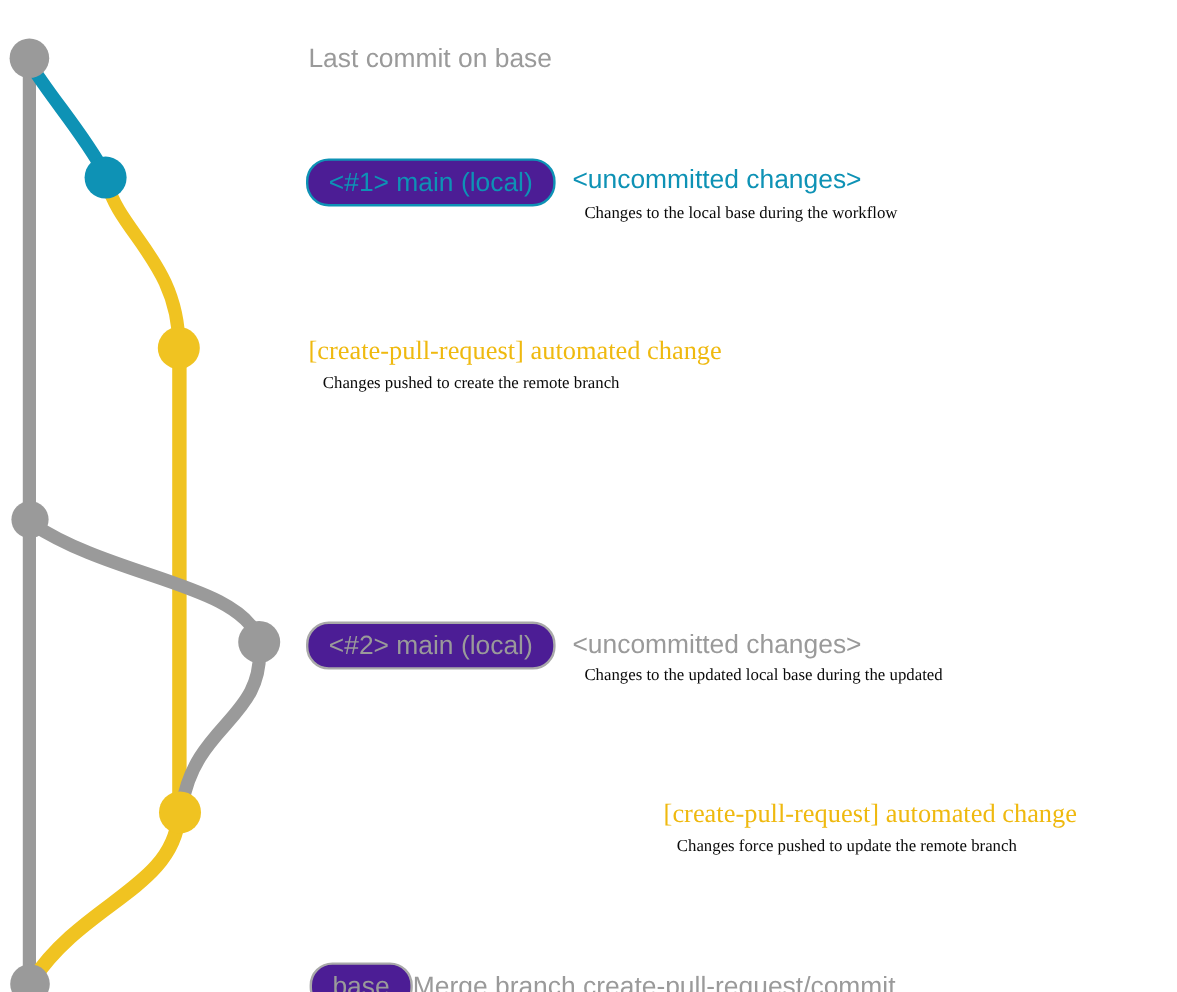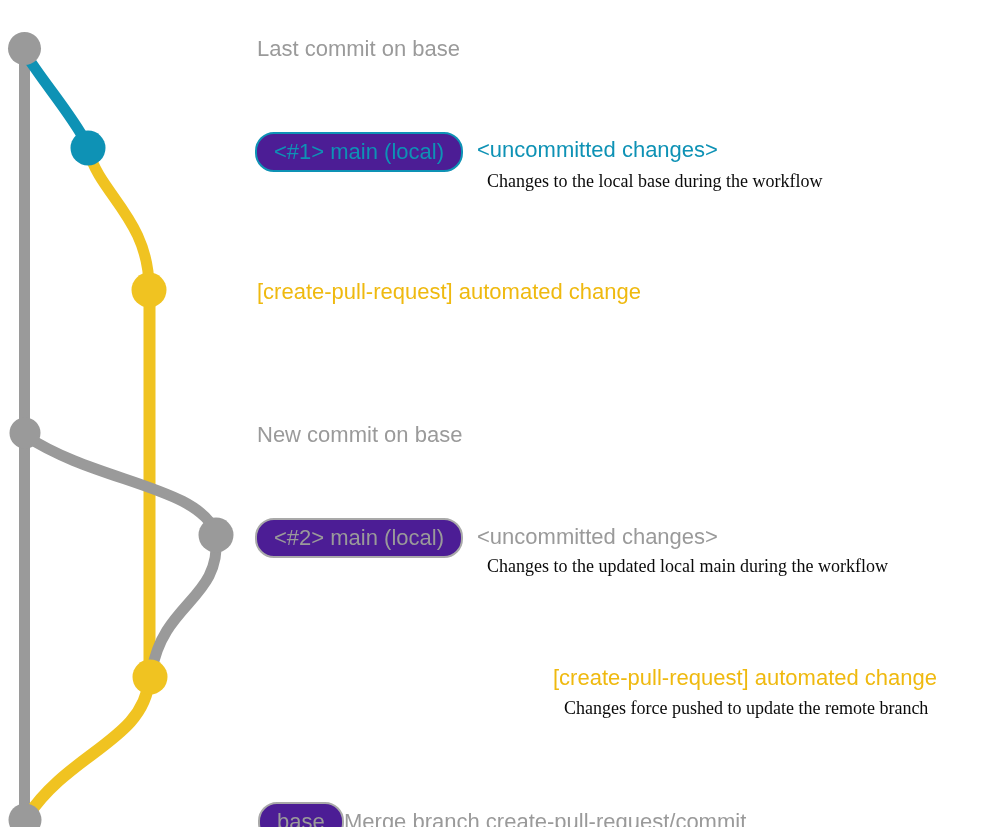--- a/index.html
+++ b/index.html
@@ -24,24 +24,24 @@
     top: 0;
   }
   .label {
     position: absolute;
     white-space: nowrap;
     line-height: 1.2;
   }
   .sans-22 { font-size: 22px; }
   .gray-text   { color: var(--gray); }
   .blue-text   { color: var(--blue); }
-  .yellow-text { color: var(--yellow_text); }
+  .yellow-text { color: var(--yellow_text); font-family: Liberation Serif, serif; }
   .desc {
     font-family: "Liberation Serif", serif;
-    font-size: 18px;
+    font-size: 14px;
     color: var(--desc);
   }
   .badge {
     position: absolute;
     display: inline-flex;
     align-items: center;
     justify-content: center;
     height: 40px;
     padding: 0 17px;
     border-radius: 19px;
@@ -78,26 +78,26 @@
     <circle cx="25" cy="796" r="16.5" fill="#9a9a9a"></circle>
   </svg>
 
   <div class="label sans-22 gray-text" style="left:257px; top:12px;">Last commit on base</div>
 
   <div class="badge blue" style="left:255px; top:108px;">&lt;#1&gt; main (local)</div>
   <div class="label sans-22 blue-text" style="left:477px; top:113px;">&lt;uncommitted changes&gt;</div>
   <div class="label desc" style="left:487px; top:147px;">Changes to the local base during the workflow</div>
 
   <div class="label sans-22 yellow-text" style="left:257px; top:255px;">[create-pull-request] automated change</div>
+  <div class="label desc" style="left:269px; top:288px;">Changes pushed to create the remote branch</div>
 
-  <div class="label sans-22 gray-text" style="left:257px; top:398px;">New commit on base</div>
 
   <div class="badge gray" style="left:255px; top:494px;">&lt;#2&gt; main (local)</div>
   <div class="label sans-22 gray-text" style="left:477px; top:500px;">&lt;uncommitted changes&gt;</div>
-  <div class="label desc" style="left:487px; top:532px;">Changes to the updated local main during the workflow</div>
+  <div class="label desc" style="left:487px; top:532px;">Changes to the updated local base during the updated</div>
 
   <div class="label sans-22 yellow-text" style="left:553px; top:641px;">[create-pull-request] automated change</div>
   <div class="label desc" style="left:564px; top:674px;">Changes force pushed to update the remote branch</div>
 
   <div class="badge gray" style="left:258px; top:778px;">base</div>
   <div class="label sans-22 gray-text" style="left:344px; top:785px;">Merge branch create-pull-request/commit</div>
 
 </div>
 
 </body></html>

